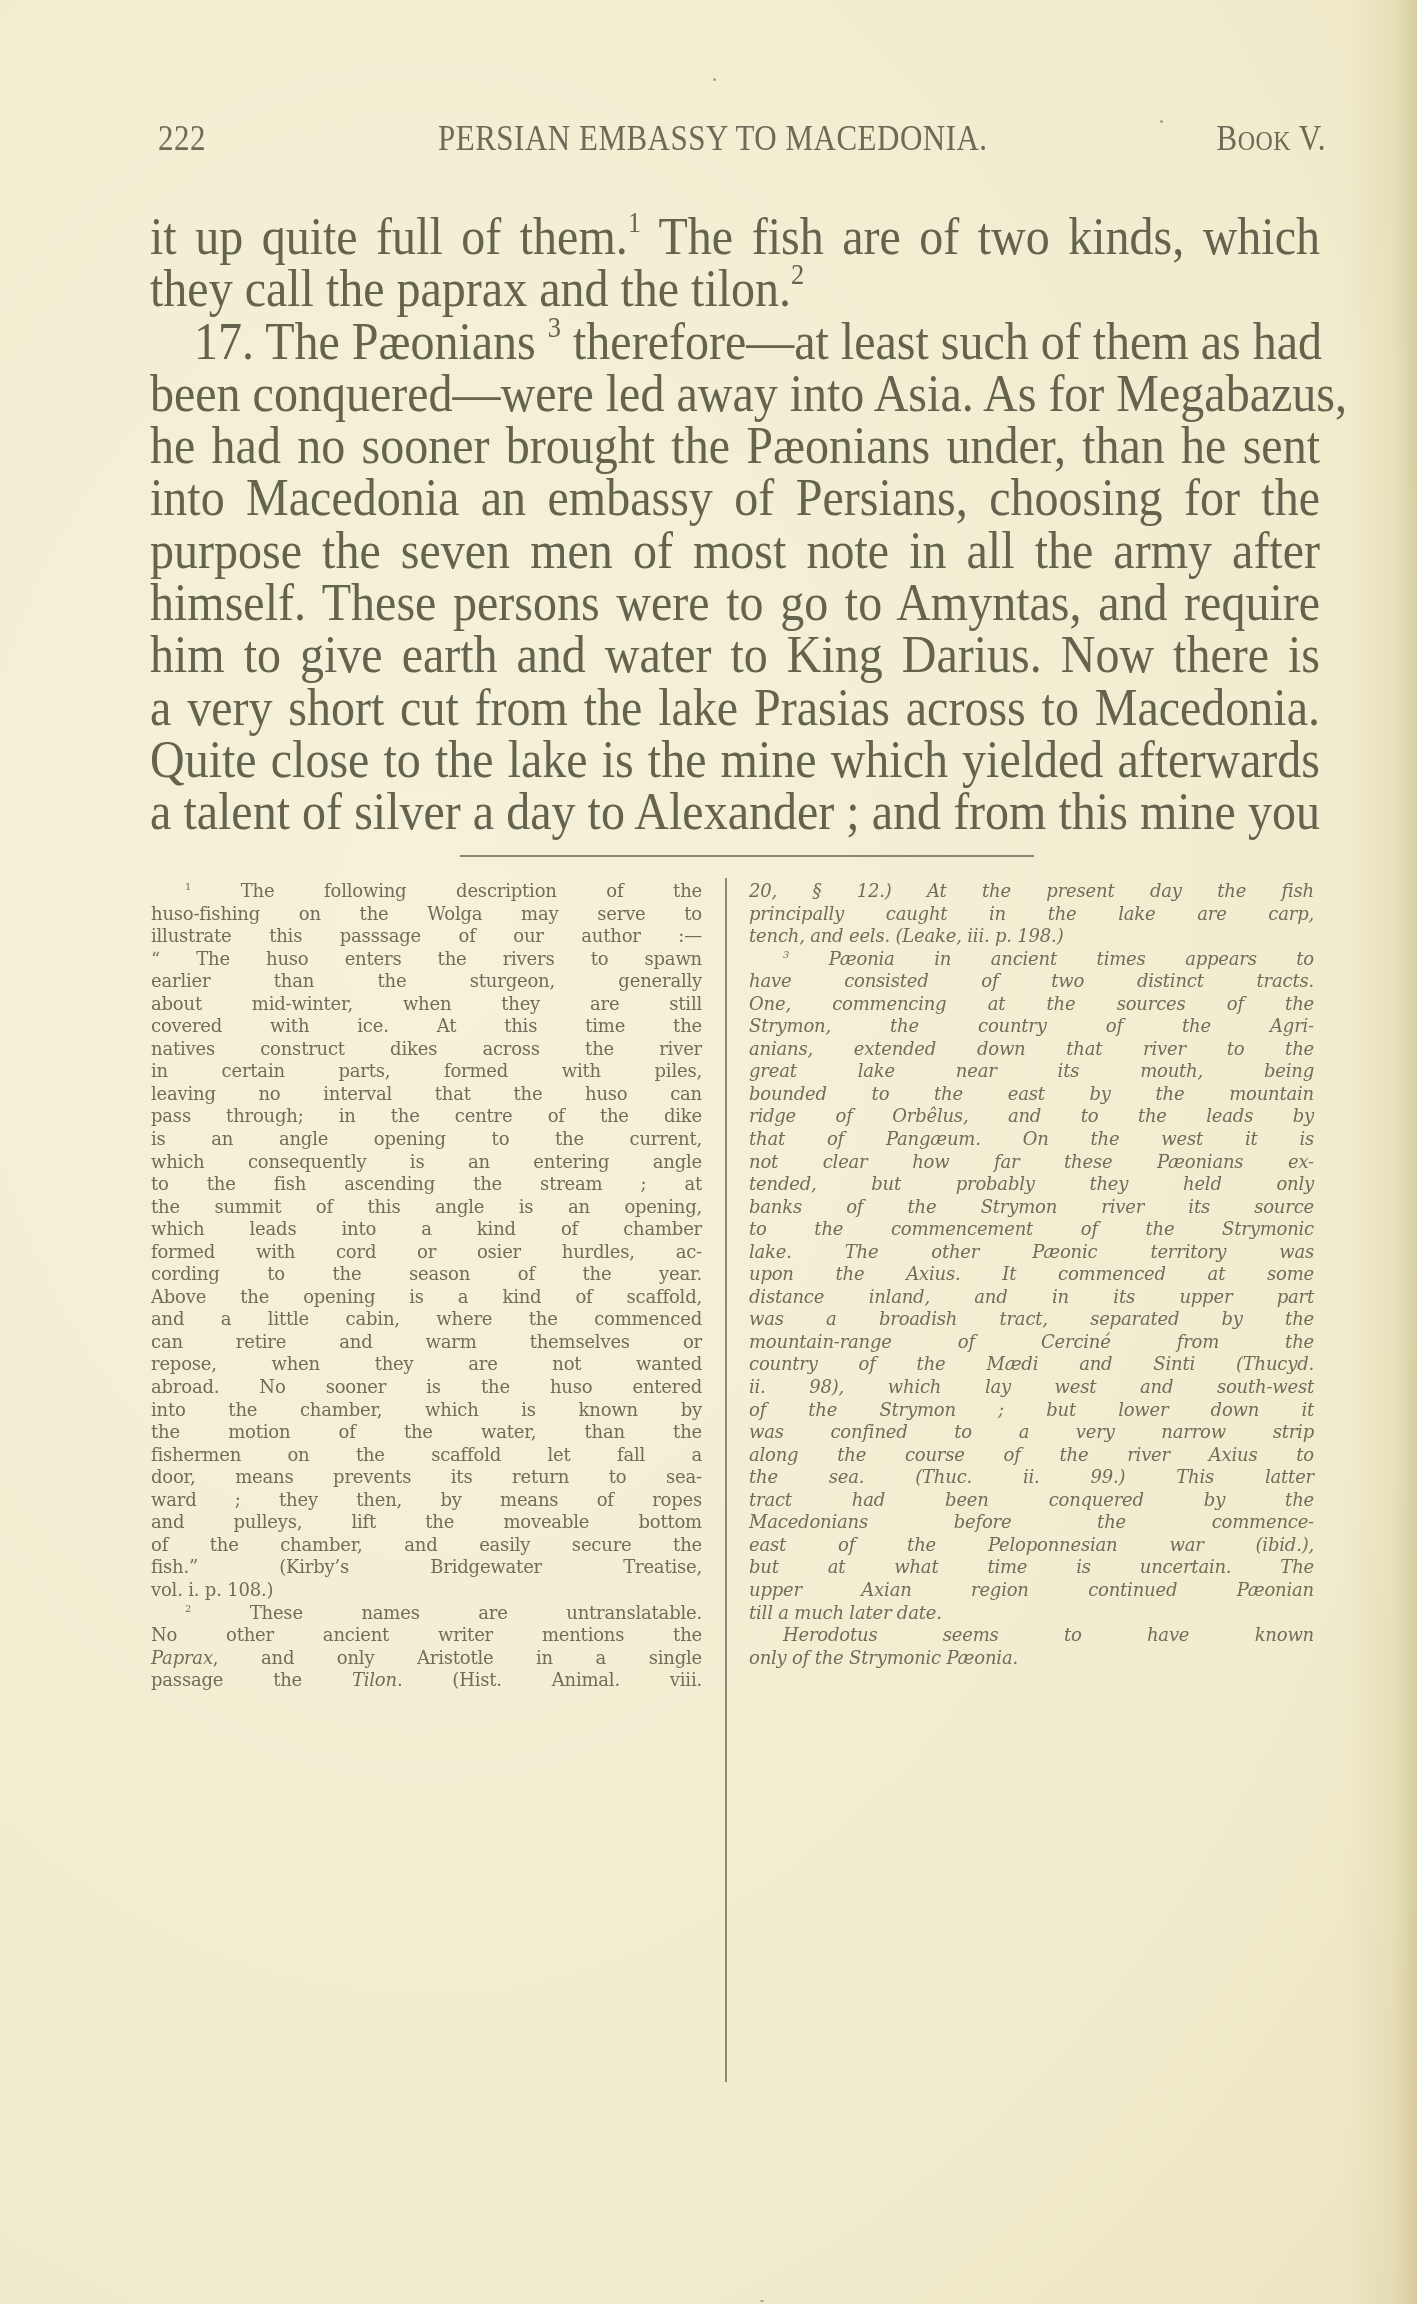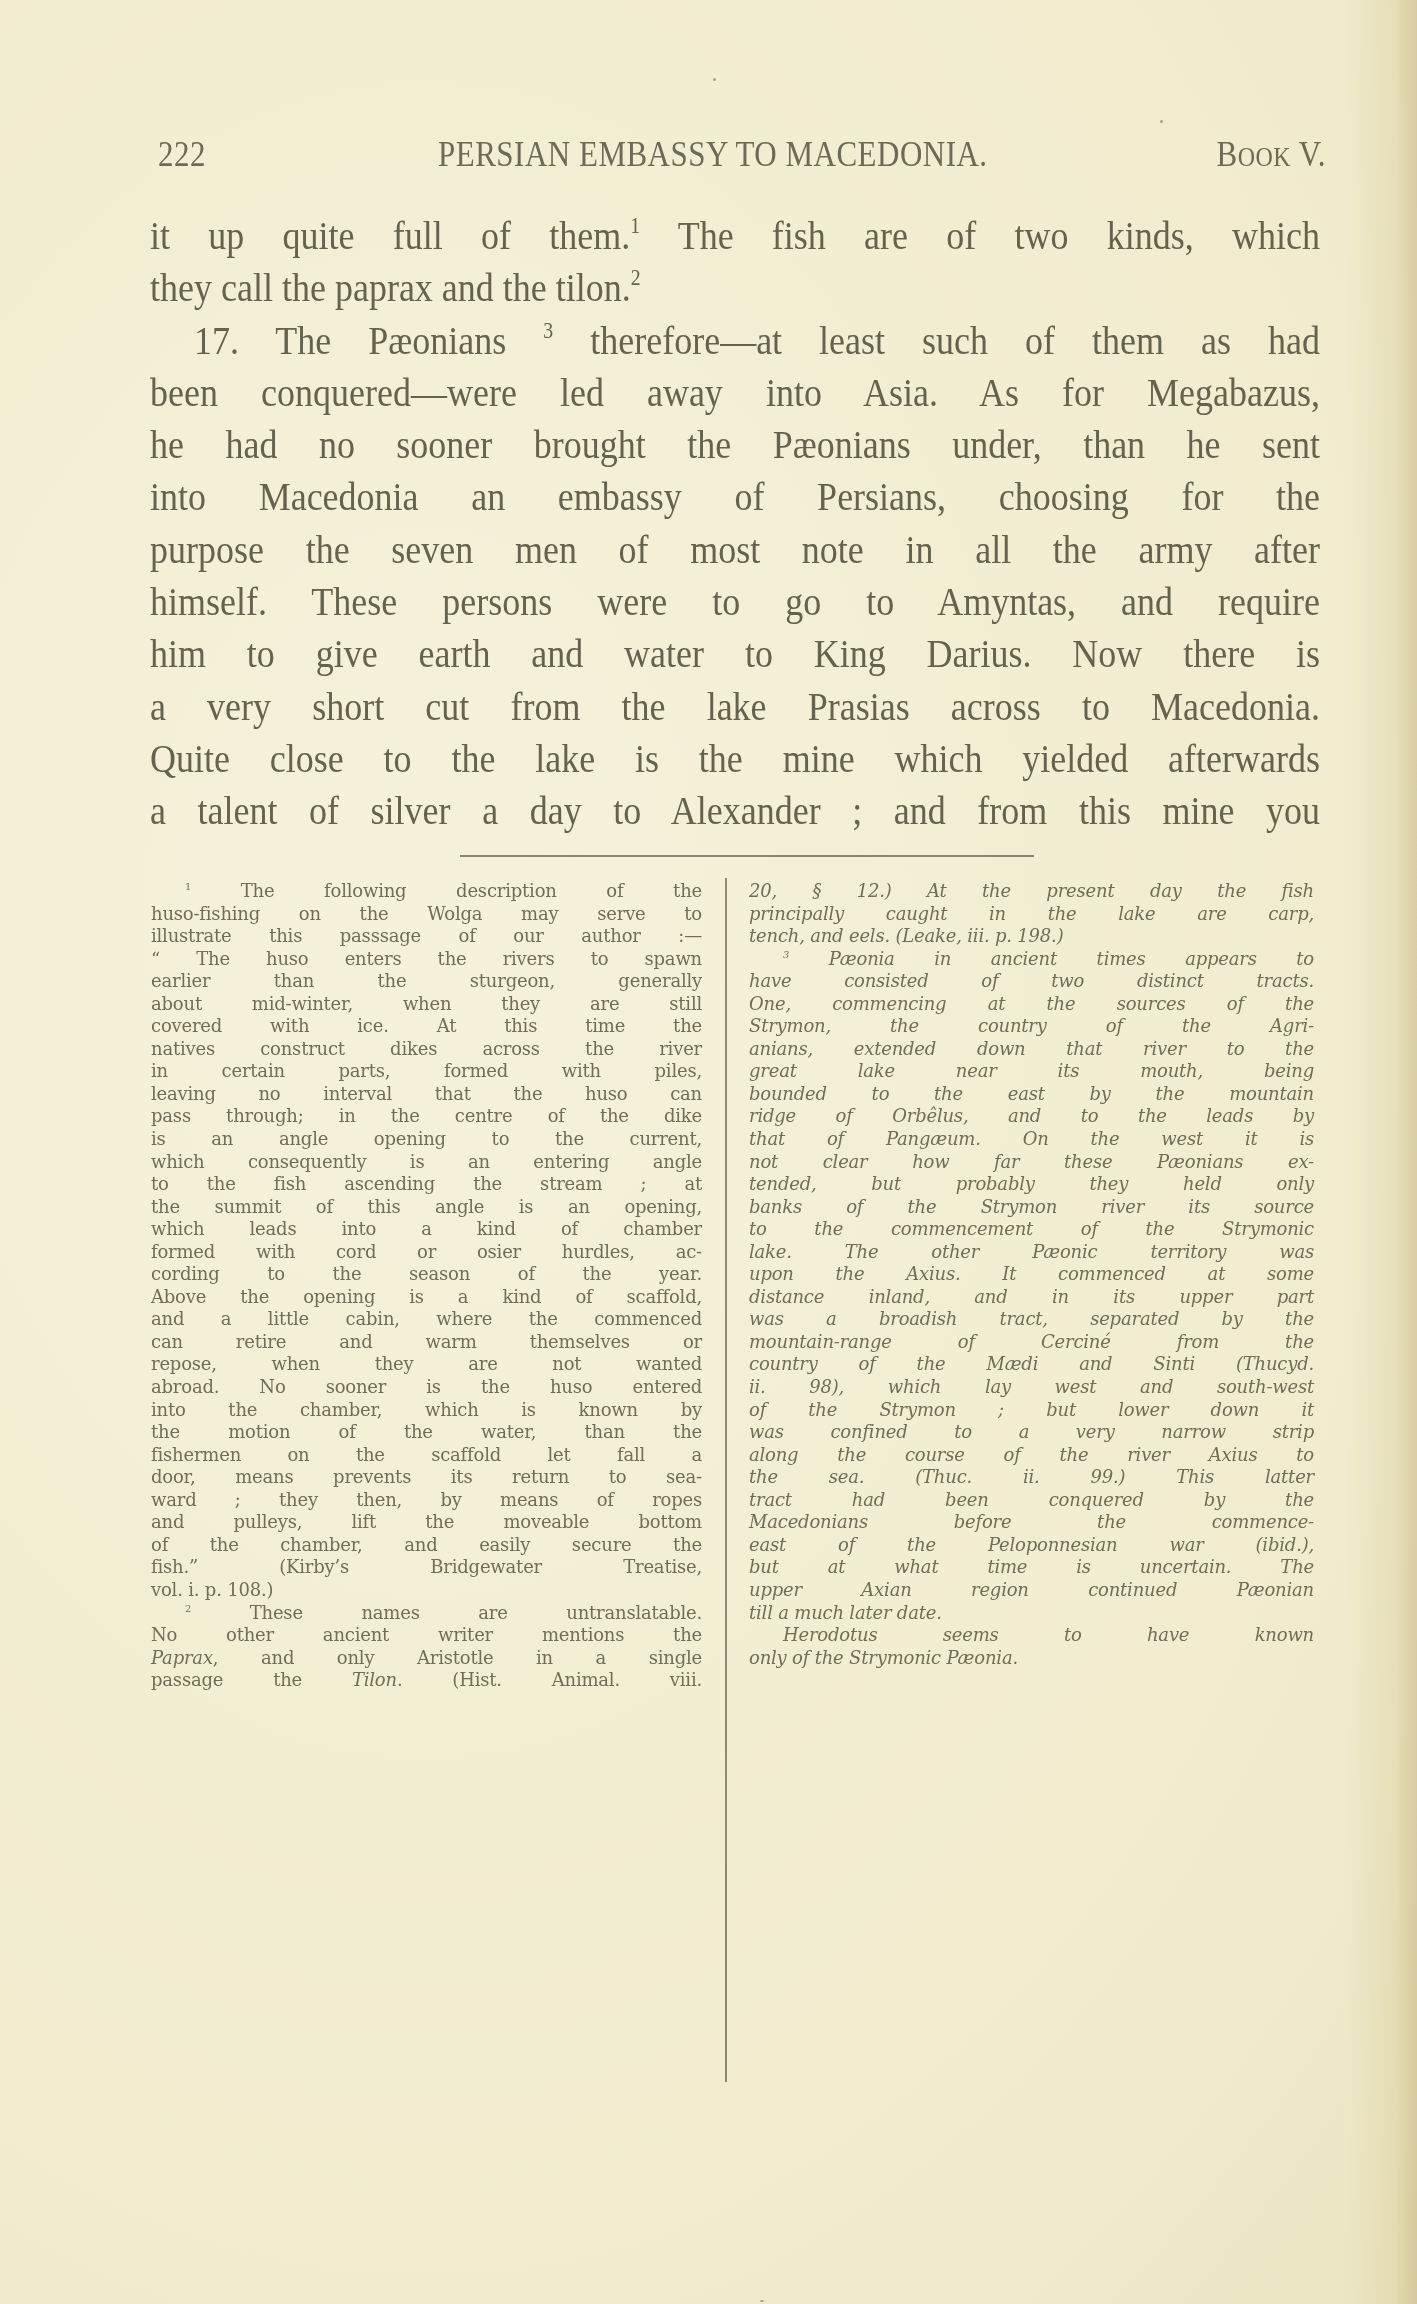--- a/index.html
+++ b/index.html
@@ -11,32 +11,32 @@
       radial-gradient(ellipse at 30% 40%, #f6f2da 0%, #f1ecce 70%, #ece5c3 100%);
     color: #65644f;
     font-family: "DejaVu Serif", "Liberation Serif", serif;
   }
   .page { position: absolute; inset: 0; }
 
   
   .running-head {
     position: absolute; top: 118px; left: 158px; width: 1168px; height: 40px;
     font-family: "Liberation Serif", "DejaVu Serif", serif;
-    color: #6d6b57; font-size: 31px; letter-spacing: 0.5px; margin-top: 16px;
+    color: #6d6b57; font-size: 31px; letter-spacing: 0.5px;
   }
   .running-head .pnum { position: absolute; left: 0; top: 0; transform: scaleY(1.15); transform-origin: top left; }
   .running-head .title { position: absolute; left: 280px; top: 0; transform: scaleY(1.15); transform-origin: top left; }
   .running-head .book { position: absolute; right: 0; top: 0; transform: scaleY(1.15); transform-origin: top right; }
   .running-head .book .sc { font-size: 24px; }
 
   
   .main-text {
     position: absolute; top: 210px; left: 150px; width: 1170px;
     font-family: "Liberation Serif", "DejaVu Serif", serif;
-    font-size: 36px; line-height: 52.3px; color: #64634e;
+    font-size: 48px; line-height: 52.3px; color: #64634e;
   }
   .main-text .line {
     display: block; height: 52.3px; white-space: nowrap;
     text-align: justify; text-align-last: justify;
     transform: scaleY(1.12); transform-origin: center;
   }
   .main-text .line.last { text-align-last: left; }
   .main-text .line.indent { padding-left: 44px; }
   sup.fn { font-size: 0.55em; vertical-align: 0.75em; line-height: 0; }
 

